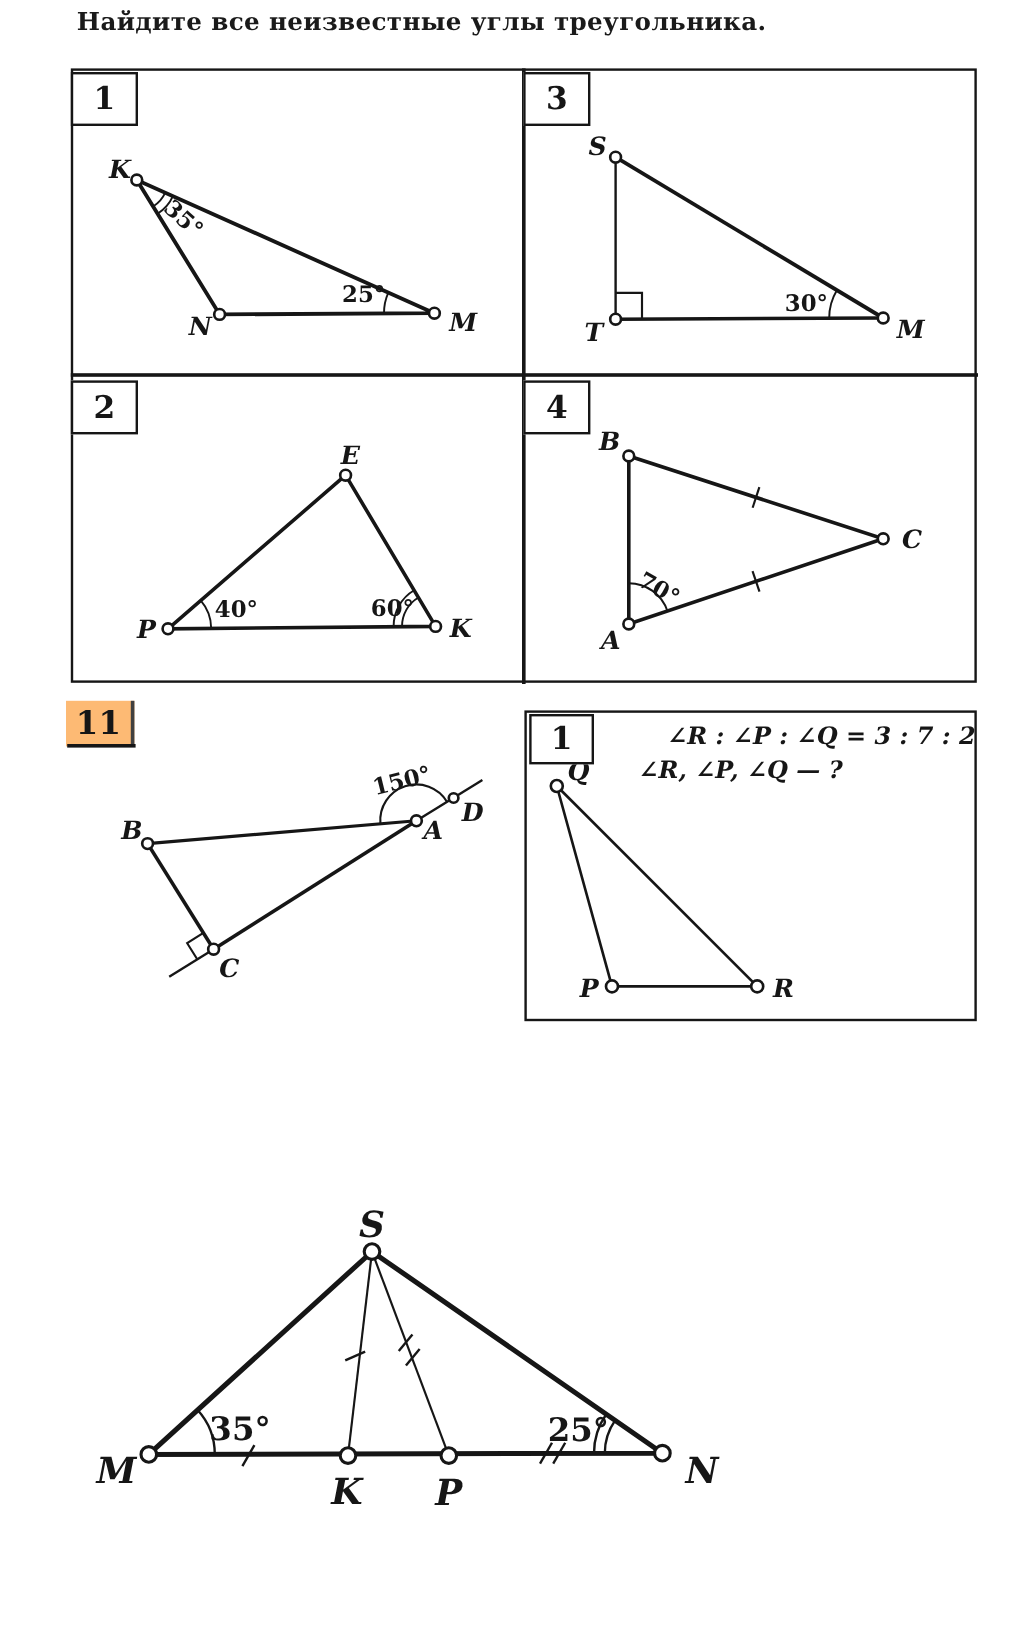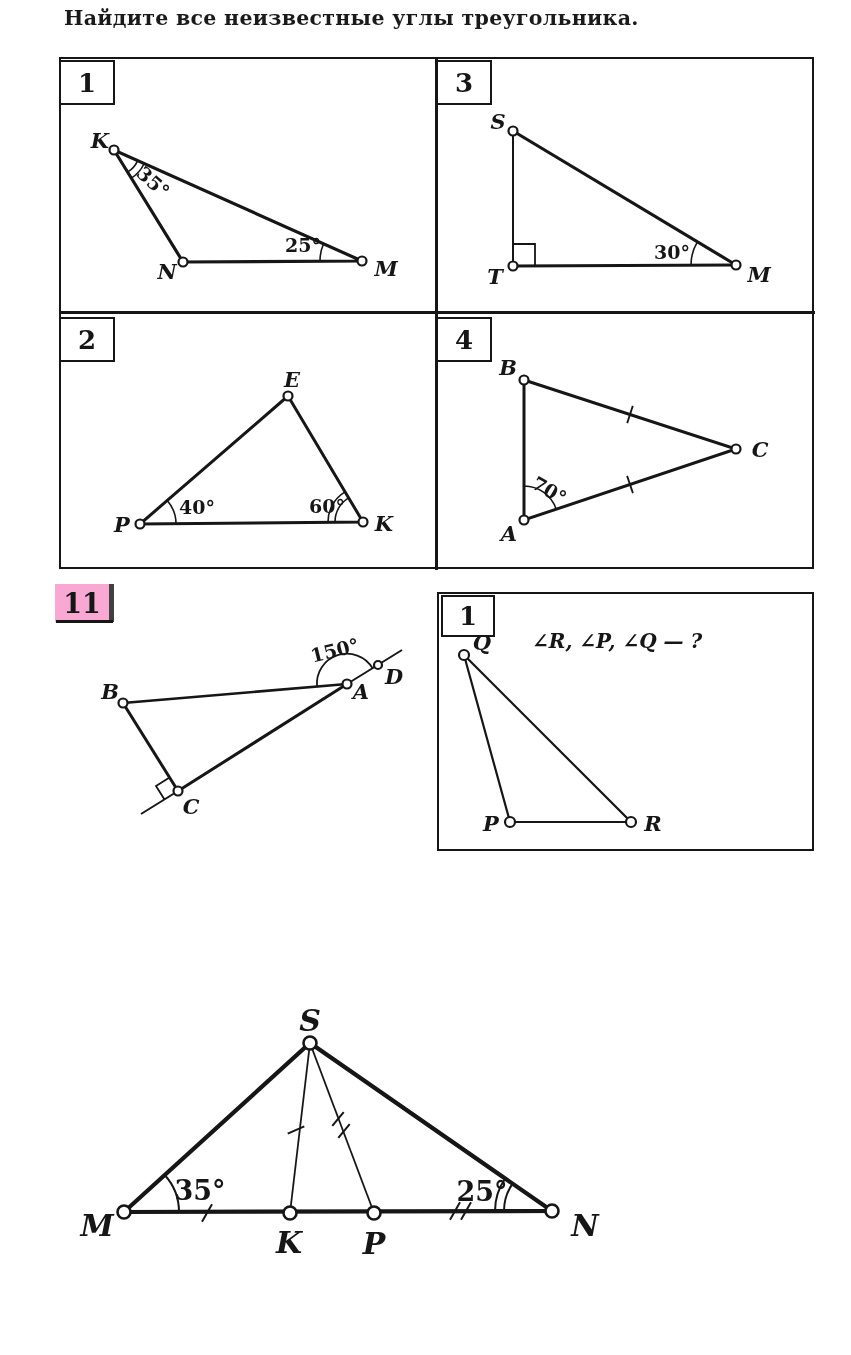--- a/index.html
+++ b/index.html
@@ -8,22 +8,22 @@
   .title{position:absolute;left:64px;top:6px;font-size:20.5px;font-weight:bold;
          letter-spacing:.3px;color:#1a1a1a;white-space:nowrap;}
   .grid{position:absolute;left:59px;top:57px;width:751px;height:508px;
         border:2.5px solid #161616;}
   .vdiv{position:absolute;left:435px;top:57px;width:2.5px;height:513px;background:#161616;}
   .hdiv{position:absolute;left:59px;top:311px;width:756px;height:2.5px;background:#161616;}
   .numbox{position:absolute;background:#ffffff;border:2.5px solid #161616;
           display:flex;align-items:center;justify-content:center;
           font-size:26px;font-weight:bold;}
   .label11{position:absolute;left:55px;top:584px;width:54px;height:38px;
-           border-right:5px solid #404040;display:flex;align-items:center;justify-content:center;
-           font-size:27px;font-weight:bold;background:#f9a8d4;}
+           border-right:3px solid #404040;display:flex;align-items:center;justify-content:center;
+           font-size:27px;font-weight:bold;background:#fdba74;}
   .label11u{position:absolute;left:56px;top:620px;width:57px;height:3px;background:#161616;}
   .p1b-box{position:absolute;left:437px;top:592px;width:373px;height:255px;
            border:2.5px solid #161616;background:#fff;}
   .prob{position:absolute;font-size:20px;font-weight:600;font-style:italic;white-space:nowrap;}
   .bottom-rule{position:absolute;left:58px;top:1305px;width:565px;height:4px;background:#161616;}
   svg{position:absolute;overflow:visible;}
   svg text{font-family:"DejaVu Serif",serif;fill:#161616;}
   .vl{font-style:italic;font-weight:600;font-size:21px;}
   .al{font-weight:600;font-size:19px;}
   .vlg{font-style:italic;font-weight:600;font-size:30px;}
@@ -123,20 +123,21 @@
   <div class="p1b-box"></div>
   <svg style="left:439px;top:594px" width="374" height="253" viewBox="439 594 374 253">
     <path class="ink" stroke-width="2.2" d="M 464 655 L 510 822 L 631 822 Z"></path>
     <circle class="dot" stroke-width="2.2" r="5" cx="464" cy="655"></circle>
     <circle class="dot" stroke-width="2.2" r="5" cx="510" cy="822"></circle>
     <circle class="dot" stroke-width="2.2" r="5" cx="631" cy="822"></circle>
     <text class="vl" x="482" y="650" text-anchor="middle">Q</text>
     <text class="vl" x="491" y="831" text-anchor="middle">P</text>
     <text class="vl" x="653" y="831" text-anchor="middle">R</text>
   </svg>
+  <div class="prob" style="left:556px;top:601px">∠R : ∠P : ∠Q = 3 : 7 : 2</div>
   <div class="prob" style="left:532px;top:629px">∠R, ∠P, ∠Q — ?</div>
 
   <div class="numbox" style="left:59px;top:60px;width:52px;height:41px">1</div>
   <div class="numbox" style="left:436px;top:60px;width:52px;height:41px">3</div>
   <div class="numbox" style="left:59px;top:317px;width:52px;height:41px">2</div>
   <div class="numbox" style="left:436px;top:317px;width:52px;height:41px">4</div>
   <div class="numbox" style="left:441px;top:595px;width:50px;height:38px">1</div>
   <div class="label11">11</div>
   <div class="label11u"></div>
 

